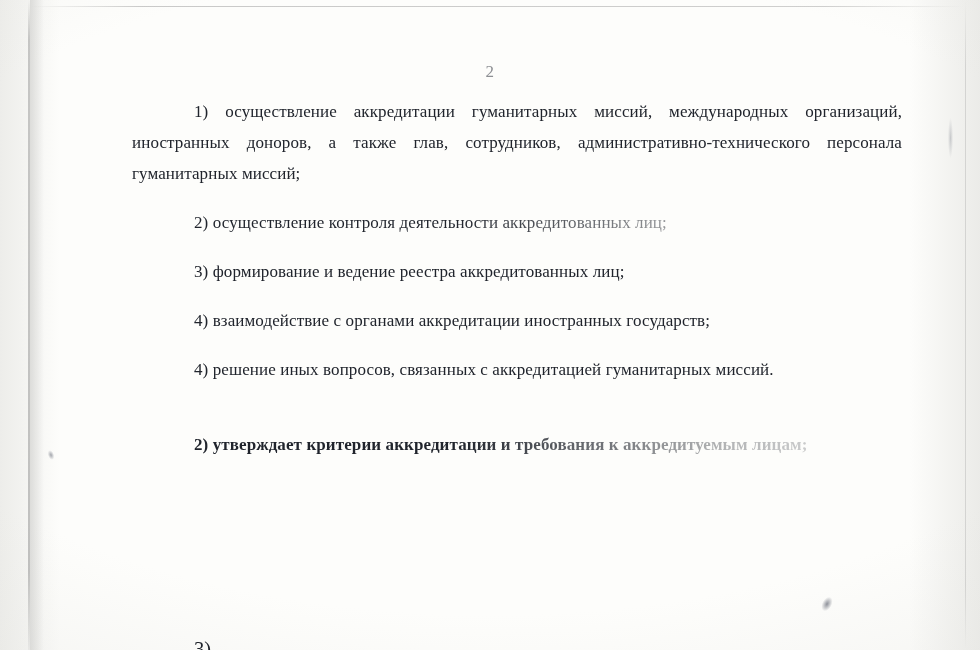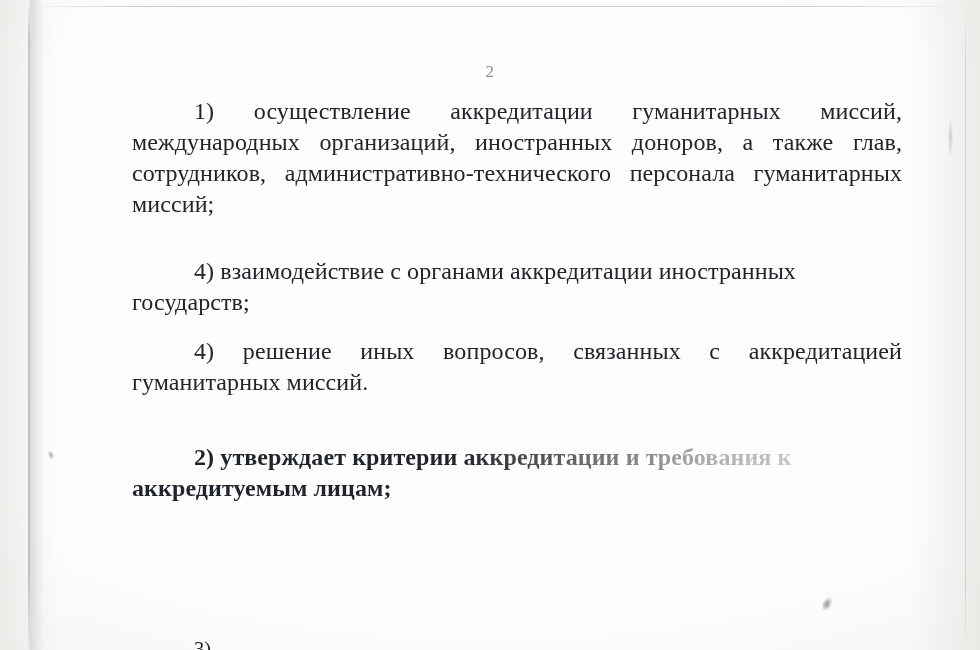--- a/index.html
+++ b/index.html
@@ -115,21 +115,21 @@
 
   .text-col {
     position: absolute;
     left: 132px;
     top: 96px;
     width: 770px;
   }
 
   p.para {
     margin: 0 0 9px 0;
-    font-size: 24px;
+    font-size: 17px;
     line-height: 31px;
     color: #20242c;
     text-align: justify;
     text-justify: inter-word;
     text-indent: 62px;
     letter-spacing: 0.1px;
   }
   p.para:last-child {
     margin-bottom: 0;
     font-weight: bold;
@@ -186,23 +186,25 @@
   <div class="doc-body">
 
     <div class="page-number">2</div>
 
     <div class="text-col">
 
       <p class="para justify-block">1) осуществление аккредитации гуманитарных миссий, международных организаций, иностранных доноров, а также глав, сотрудников, административно-технического персонала гуманитарных миссий;</p>
 
       <div class="spacer-md"></div>
 
-
-      <div class="spacer-md"></div>
-
+      <p class="para single fade-tail">2) осуществление контроля деятельности аккредитованных лиц;</p>
+
+      <div class="spacer-md"></div>
+
+      <p class="para single">3) формирование и ведение реестра аккредитованных лиц;</p>
 
       <div class="spacer-md"></div>
 
       <p class="para single">4) взаимодействие с органами аккредитации иностранных государств;</p>
 
       <div class="spacer-md"></div>
 
       <p class="para justify-block">4) решение иных вопросов, связанных с аккредитацией гуманитарных миссий.</p>
 
       <div class="spacer-lg"></div>

